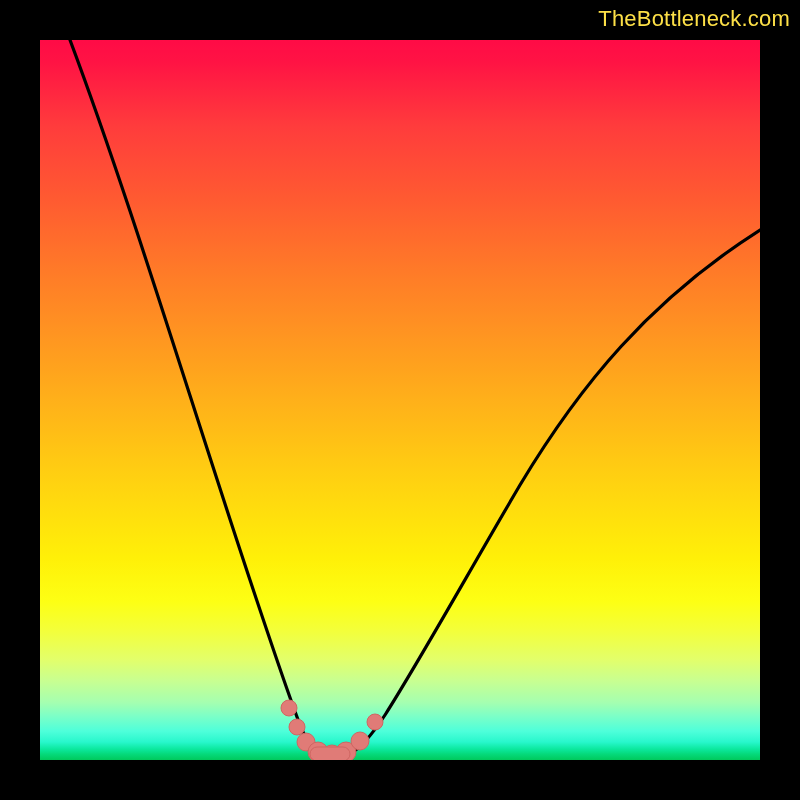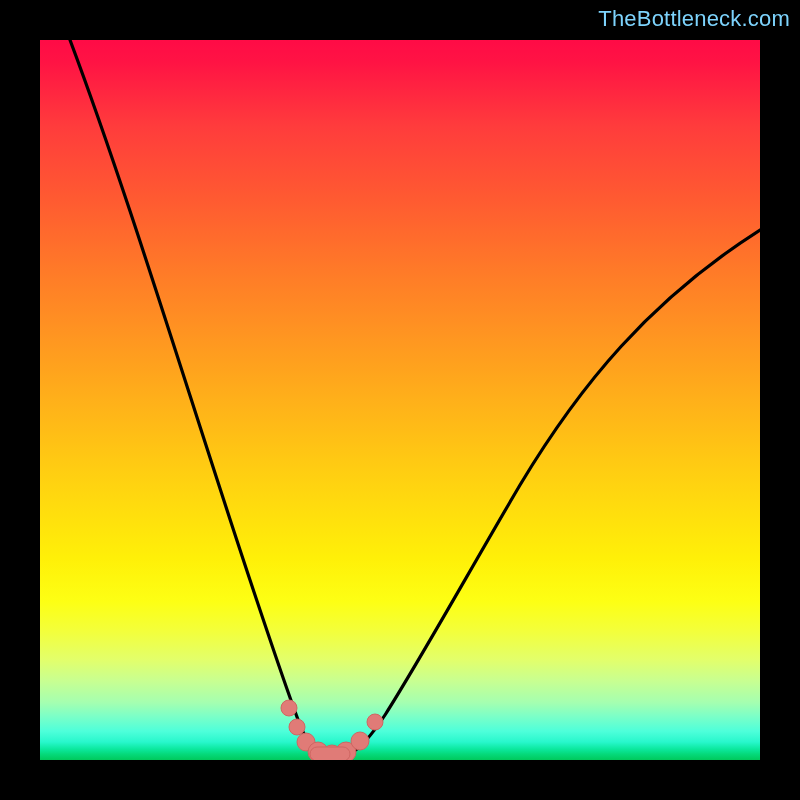--- a/index.html
+++ b/index.html
@@ -53,21 +53,21 @@
     );
   }
   .curve-svg {
     position: absolute;
     inset: 0;
   }
   .watermark {
     position: absolute;
     top: 6px;
     right: 10px;
-    color: #7dd3fc;
+    color: #fde047;
     font-size: 22px;
     letter-spacing: 0.2px;
     font-weight: 500;
     user-select: none;
   }
 </style>
 </head>
 <body>
 
 <div class="frame">

